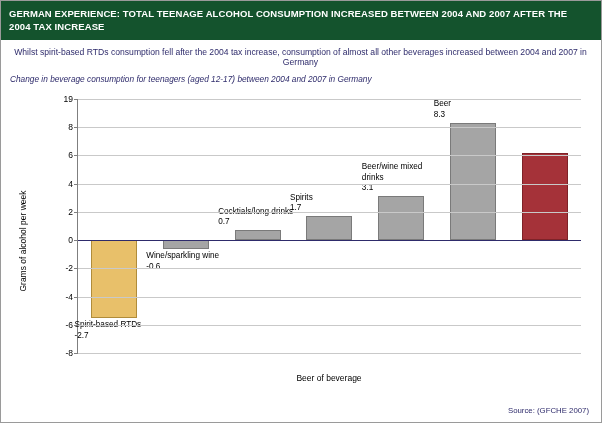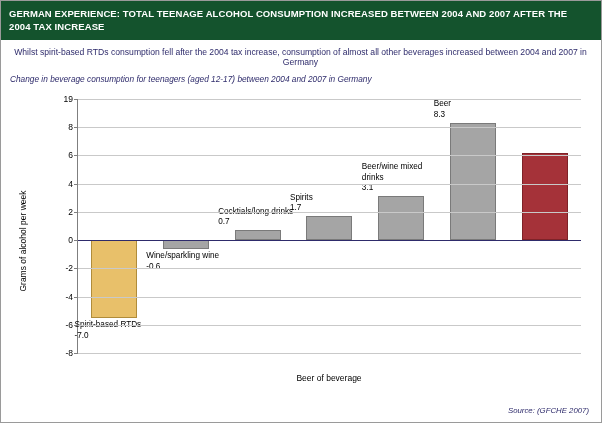--- a/index.html
+++ b/index.html
@@ -149,21 +149,20 @@
   }
   .bar-label.total {
     color: #a53239;
     font-weight: bold;
   }
   .source {
     position: absolute;
     right: 12px;
     bottom: 7px;
     font-size: 7.8px;
-    font-style: italic;
     color: #2e2b6b;
   }
 </style>
 </head>
 <body>
 
 <div class="page">
 
   <div class="title-bar">GERMAN EXPERIENCE: TOTAL TEENAGE ALCOHOL CONSUMPTION INCREASED BETWEEN 2004 AND 2007 AFTER THE 2004 TAX INCREASE</div>
 
@@ -172,21 +171,21 @@
     <div class="subsubtitle">Change in beverage consumption for teenagers (aged 12-17) between 2004 and 2007 in Germany</div>
   </div>
 
   <div class="chart-wrap">
     <div class="y-axis-title">Grams of alcohol per week</div>
     <div class="plot" id="plot">
       <div class="bars" id="bars">
           <div class="bar-slot" style="left: 0%; width: 14.2857%;">
             <div class="bar gold" style="top: 55.5556%; height: 30.5556%;"></div>
             <div class="bar-label" style="top: 87.1111%;">Spirit-based RTDs
--7.0</div>
+-2.7</div>
           </div>
           <div class="bar-slot" style="left: 14.2857%; width: 14.2857%;">
             <div class="bar grey" style="top: 55.5556%; height: 3.33333%;"></div>
             <div class="bar-label" style="top: 59.8889%;">Wine/sparkling wine
 -0.6</div>
           </div>
           <div class="bar-slot" style="left: 28.5714%; width: 14.2857%;">
             <div class="bar grey" style="top: 51.6667%; height: 3.88889%;"></div>
             <div class="bar-label" style="bottom: 49.3333%;">Cocktials/long drinks
 0.7</div>

